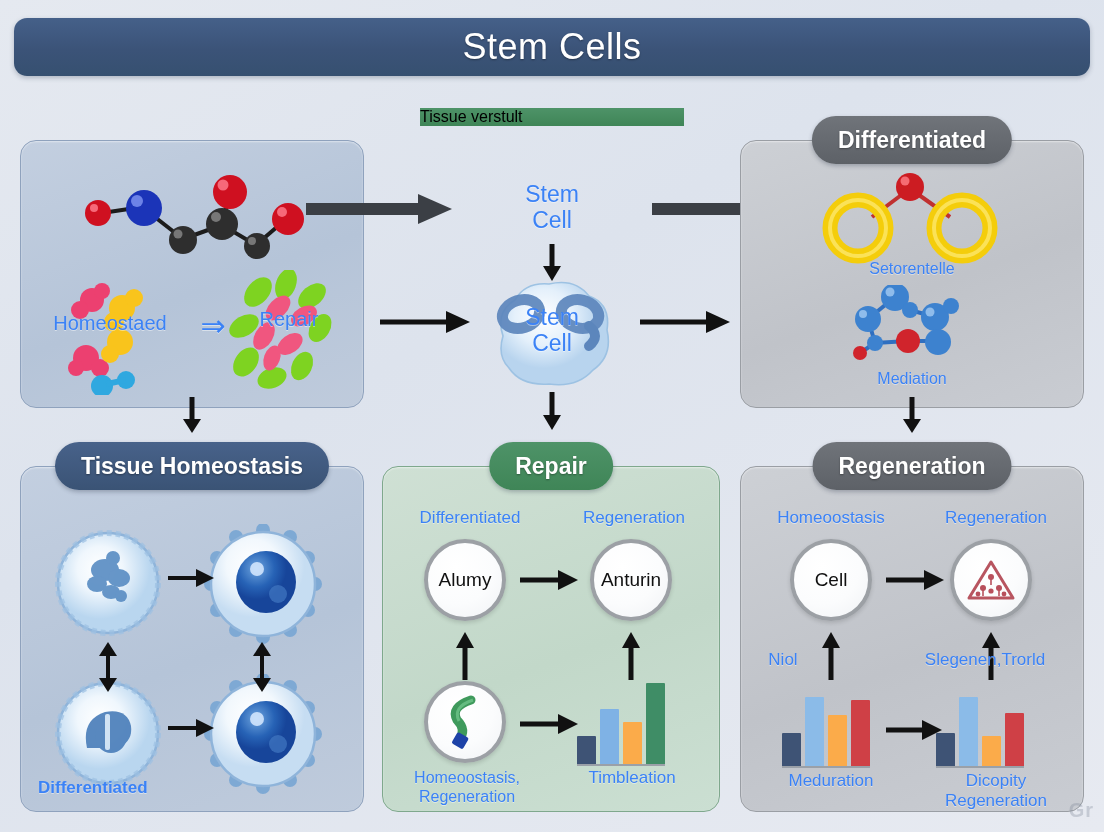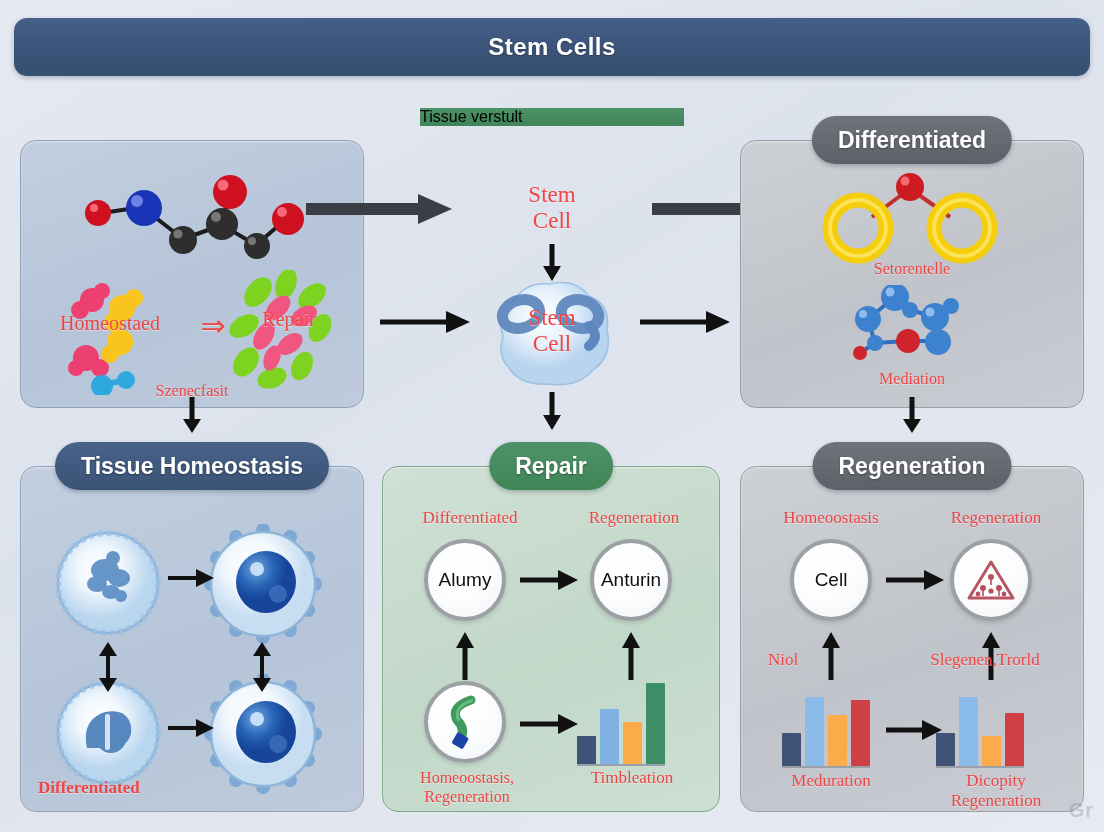--- a/index.html
+++ b/index.html
@@ -16,21 +16,21 @@
     position: absolute;
     left: 14px; top: 18px;
     width: 1076px; height: 58px;
     background: linear-gradient(180deg, #456089 0%, #3b5378 55%, #365070 100%);
     border-radius: 13px;
     display: flex; align-items: center; justify-content: center;
     box-shadow: 0 2px 5px rgba(40,55,80,.28);
   }
   #title-banner .t {
     color: #ffffff;
-    font-size: 24px; font-weight: bold;
+    font-size: 36px; font-weight: normal;
     letter-spacing: .5px;
     text-shadow: 0 1px 2px rgba(0,0,0,.35);
   }
 
   
   .panel {
     position: absolute;
     border-radius: 16px;
   }
   .panel .body {
@@ -66,25 +66,24 @@
     box-shadow: inset 0 1px 2px rgba(255,255,255,.5);
   }
   .body.gray {
     background: linear-gradient(160deg,#cdd0d5 0%, #c0c3c9 55%, #c9ccd2 100%);
     border: 1.5px solid #9a9ea4;
     box-shadow: inset 0 1px 2px rgba(255,255,255,.5);
   }
 
   .cap {
     position: absolute;
-    font-size: 16px; color: #ef4444;
+    font-size: 16px; color: #3b82f6;
     white-space: pre-line; text-align: center;
     font-weight: 500;
     text-shadow: 0 1px 0 rgba(255,255,255,.45);
-    font-family: Liberation Serif, serif;
   }
   .cap.b { font-weight: bold; }
 
   
   .circ {
     position: absolute;
     border-radius: 50%;
     background: radial-gradient(circle at 38% 32%, #ffffff 0%, #fbfcfd 55%, #f0f2f5 100%);
     border: 4px solid #9ca0a5;
     display: flex; align-items: center; justify-content: center;
@@ -134,21 +133,20 @@
       <circle cx="108" cy="59" r="4.5" fill="#8a8a8a" opacity=".8"></circle>
     <circle cx="152" cy="49" r="16" fill="#2e2e2e"></circle>
       <circle cx="146" cy="42" r="5" fill="#8a8a8a" opacity=".8"></circle>
     <circle cx="160" cy="17" r="17" fill="#cf1020"></circle>
       <circle cx="153" cy="10" r="5.5" fill="#ff8090" opacity=".8"></circle>
     <circle cx="187" cy="71" r="13" fill="#2e2e2e"></circle>
       <circle cx="182" cy="66" r="4" fill="#8a8a8a" opacity=".8"></circle>
     <circle cx="218" cy="44" r="16" fill="#cf1020"></circle>
       <circle cx="212" cy="37" r="5" fill="#ff8090" opacity=".8"></circle>
   </svg>
-  <div class="cap" style="left:0; right:0; top:242px;">Szenecfasit</div>
 
   <svg style="position:absolute; left:36px; top:140px;" width="110" height="115">
     <g fill="#ec4070">
       <circle cx="36" cy="20" r="12"></circle>
         <circle cx="24" cy="30" r="9"></circle>
         <circle cx="46" cy="11" r="8"></circle>
       <circle cx="30" cy="78" r="13"></circle>
         <circle cx="44" cy="88" r="9"></circle>
         <circle cx="20" cy="88" r="8"></circle>
     </g>

